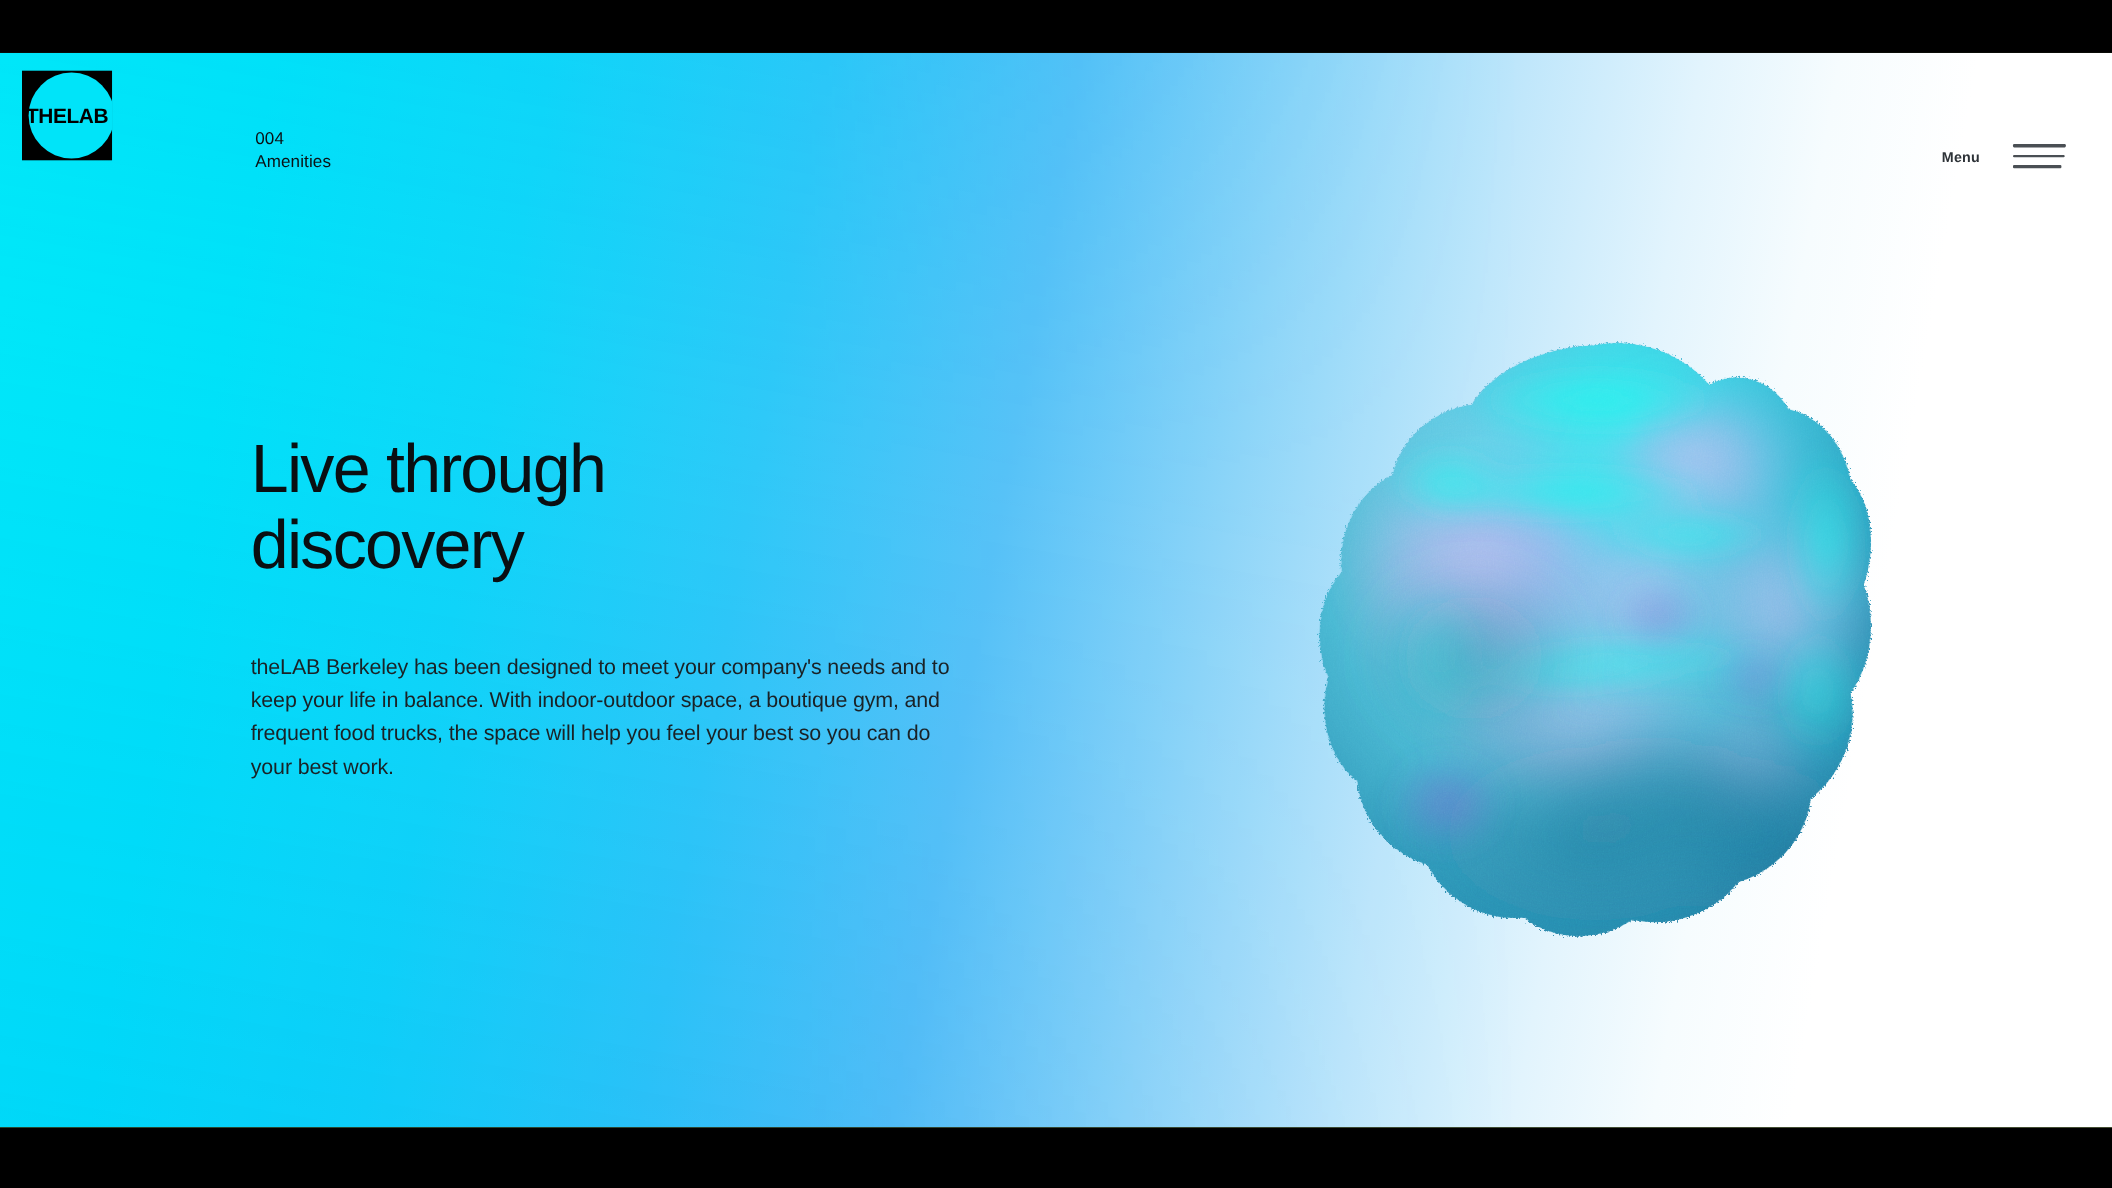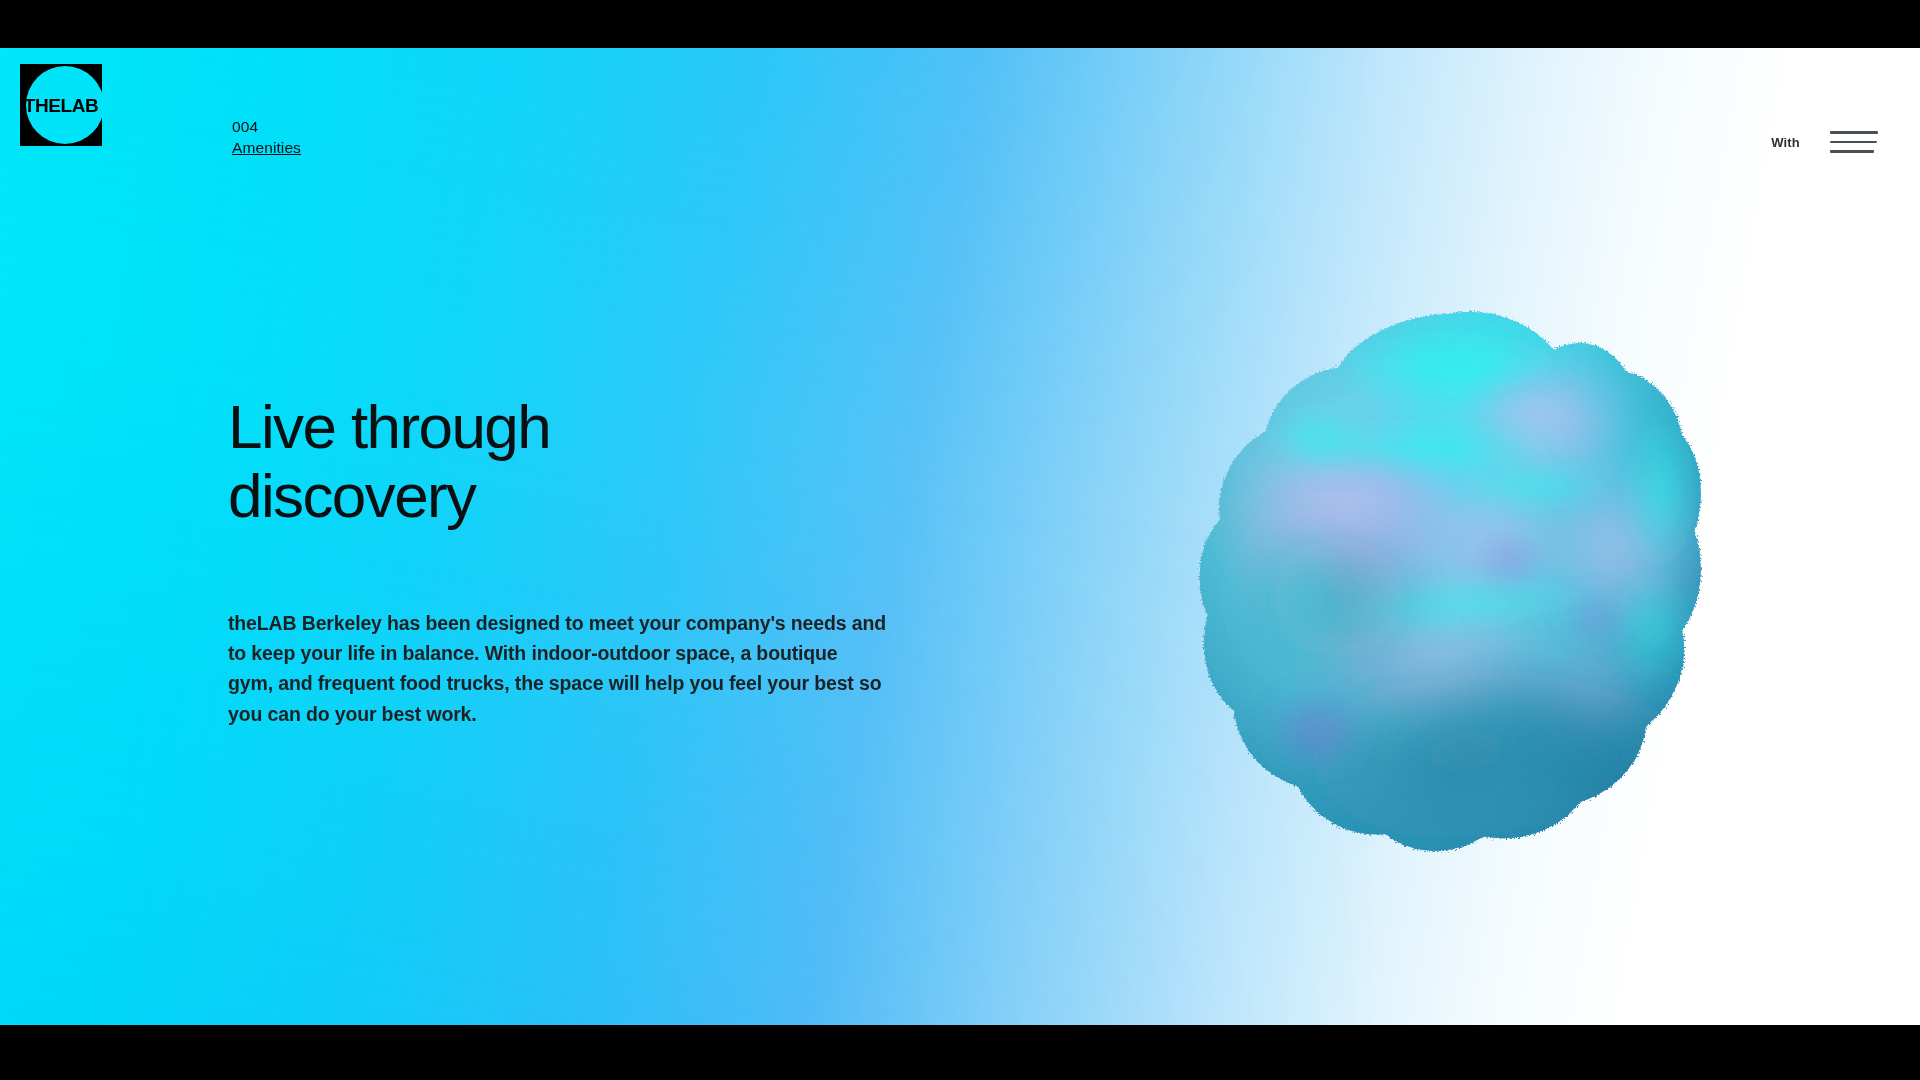--- a/index.html
+++ b/index.html
@@ -91,21 +91,21 @@
   .section-meta {
     position:absolute;
     left:232px;
     top:68px;
     line-height:1.38;
     color:#0b1114;
     font-size:15.5px;
     letter-spacing:.1px;
   }
   .section-meta .num   { display:block; }
-  .section-meta .label { display:block;text-decoration:underline; }
+  .section-meta .label { display:block; }
 
   .menu-toggle {
     position:absolute;
     right:42px;
     top:83px;
     display:flex;
     align-items:center;
     gap:30px;
     cursor:pointer;
     background:none;
@@ -145,25 +145,25 @@
   }
   .headline {
     font-size:62px;
     line-height:1.105;
     font-weight:300;
     letter-spacing:-1.6px;
     color:#0a0f12;
     white-space:pre-line;
   }
   .body-copy {
-    margin-top:78px;
+    margin-top:62px;
     width:658px;
     font-size:19.5px;
     line-height:1.55;
-    font-weight:700;
+    font-weight:400;
     letter-spacing:-0.15px;
     color:#1a2226;
   }
 
   
   .blob-wrap {
     position:absolute;
     left:1190px;
     top:250px;
     width:520px;
@@ -332,21 +332,21 @@
         </g>
       </svg>
     </a>
 
     <div class="section-meta">
       <span class="num">004</span>
       <span class="label">Amenities</span>
     </div>
 
     <button class="menu-toggle">
-      <span class="menu-label">With</span>
+      <span class="menu-label">Menu</span>
       <span class="hamburger">
         <span></span>
         <span></span>
         <span></span>
       </span>
     </button>
 
   </header>
 
   <div class="copy">

